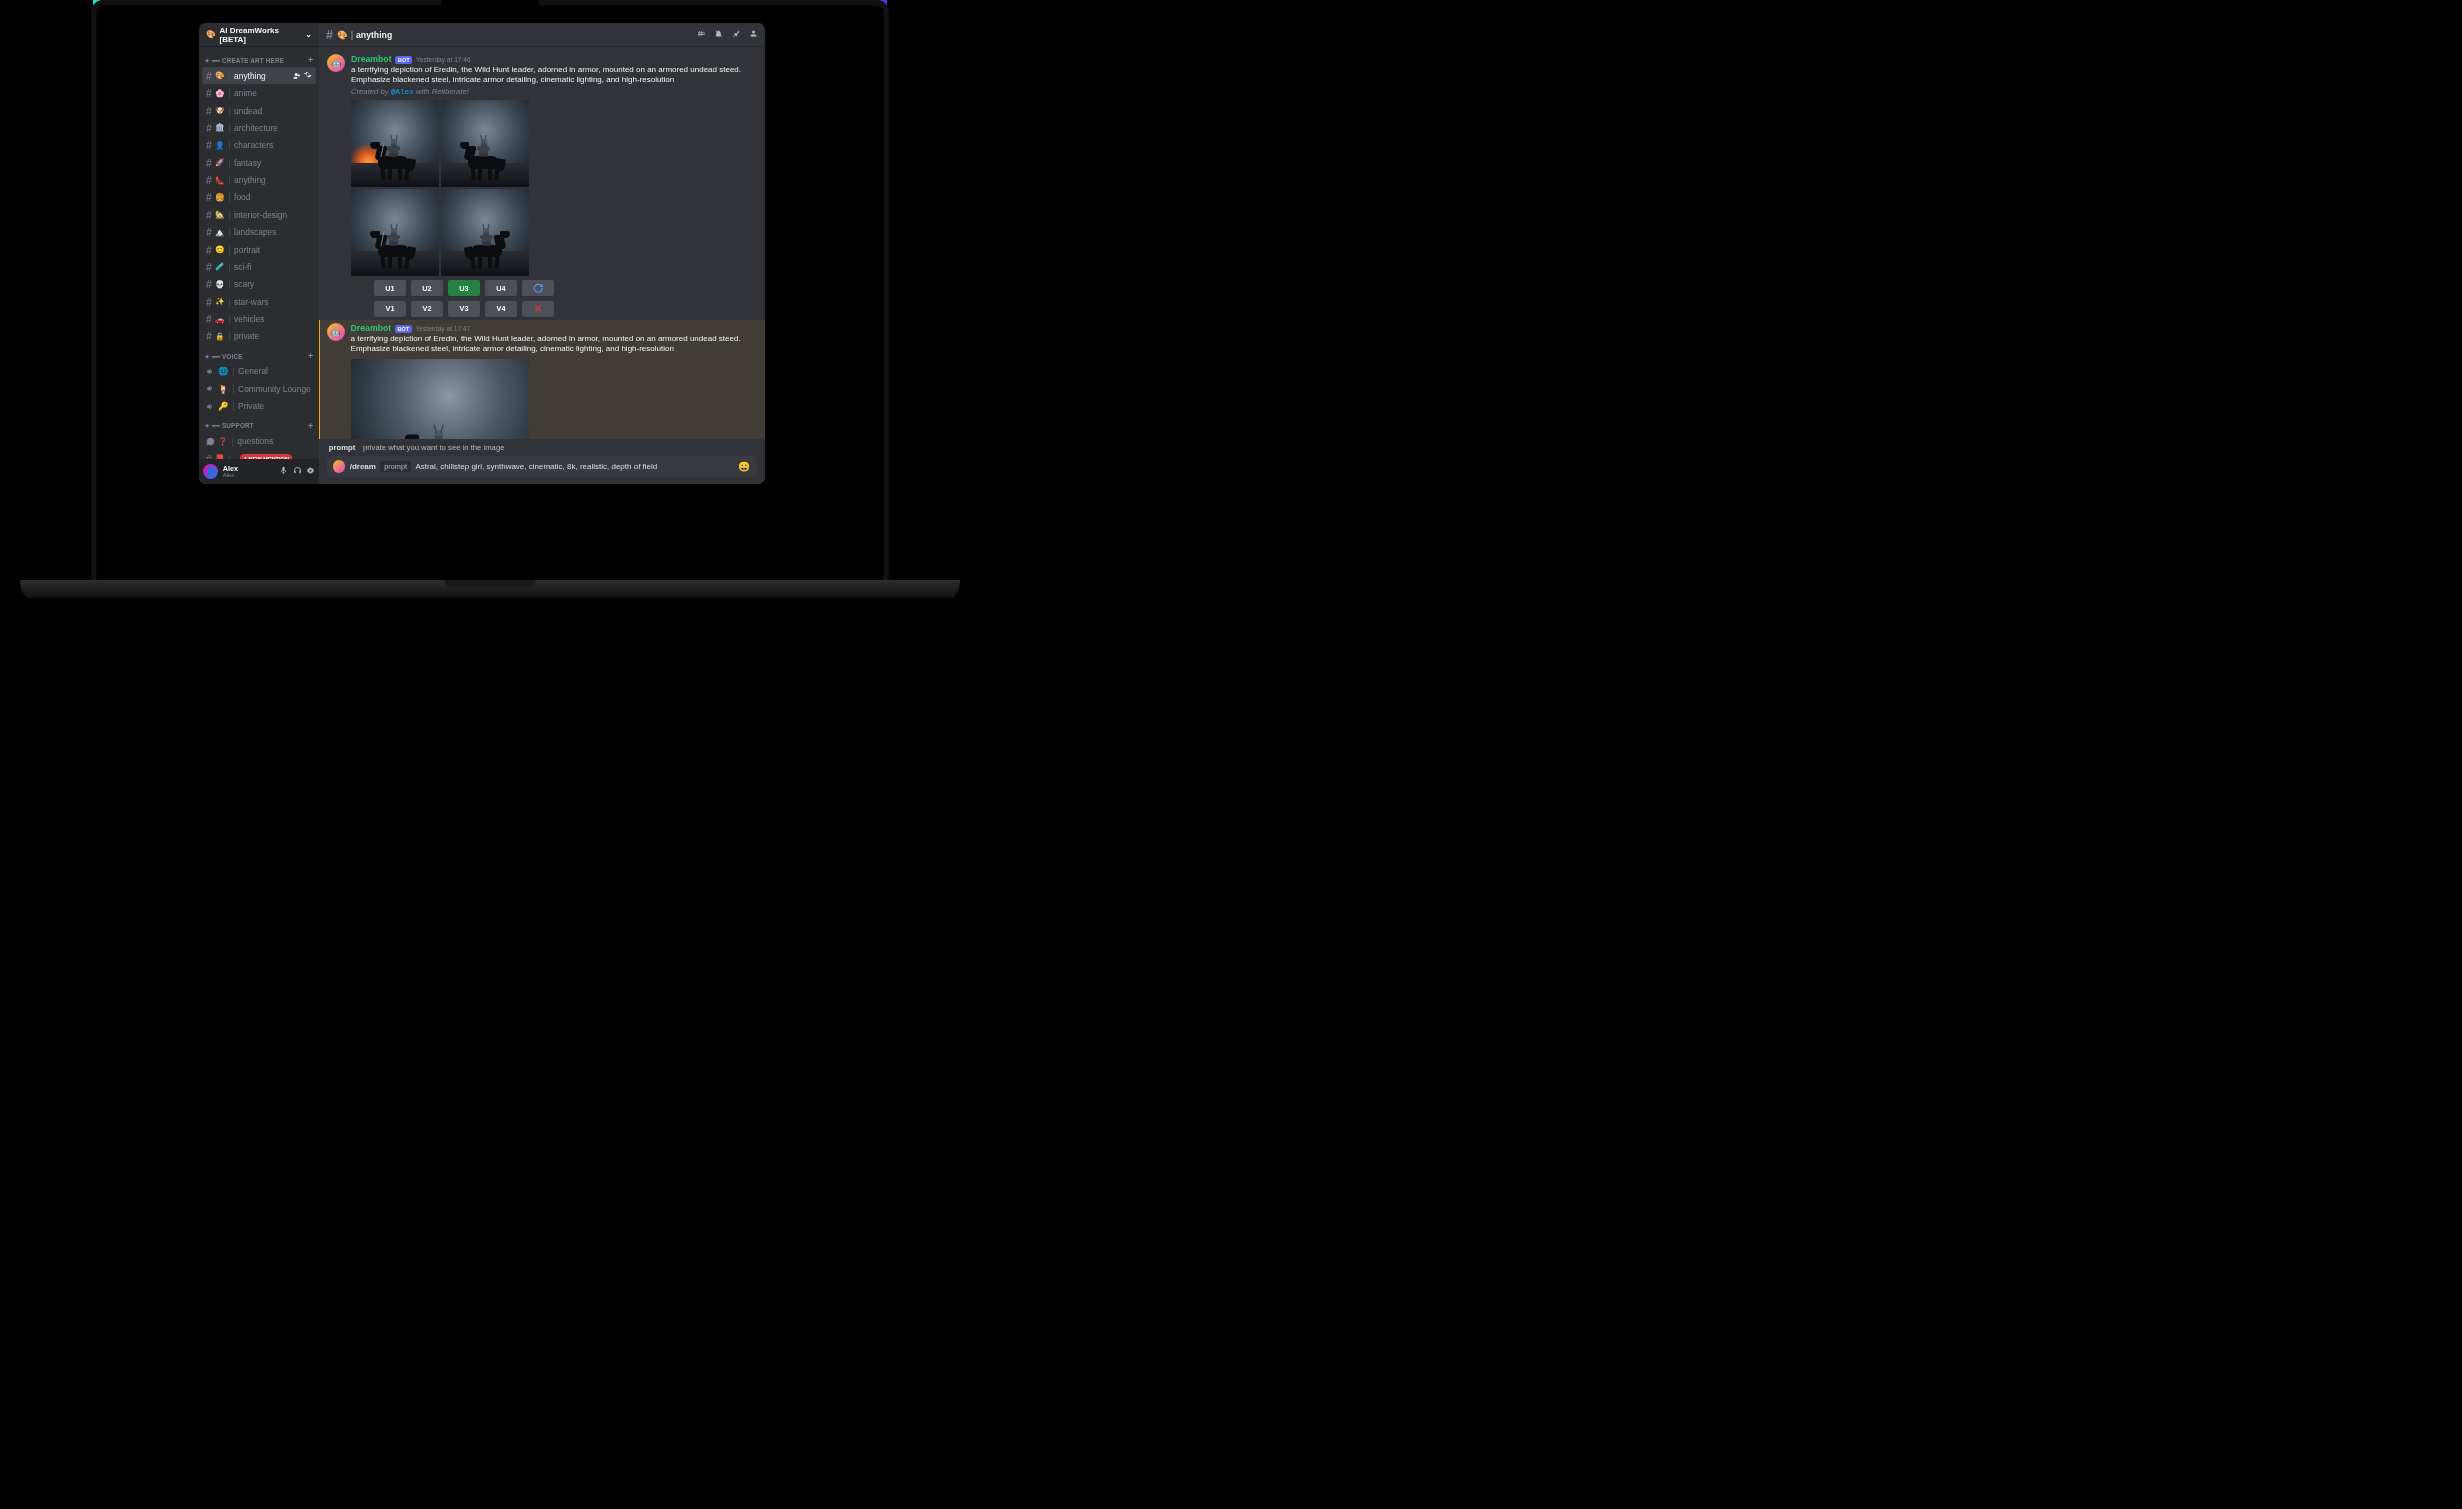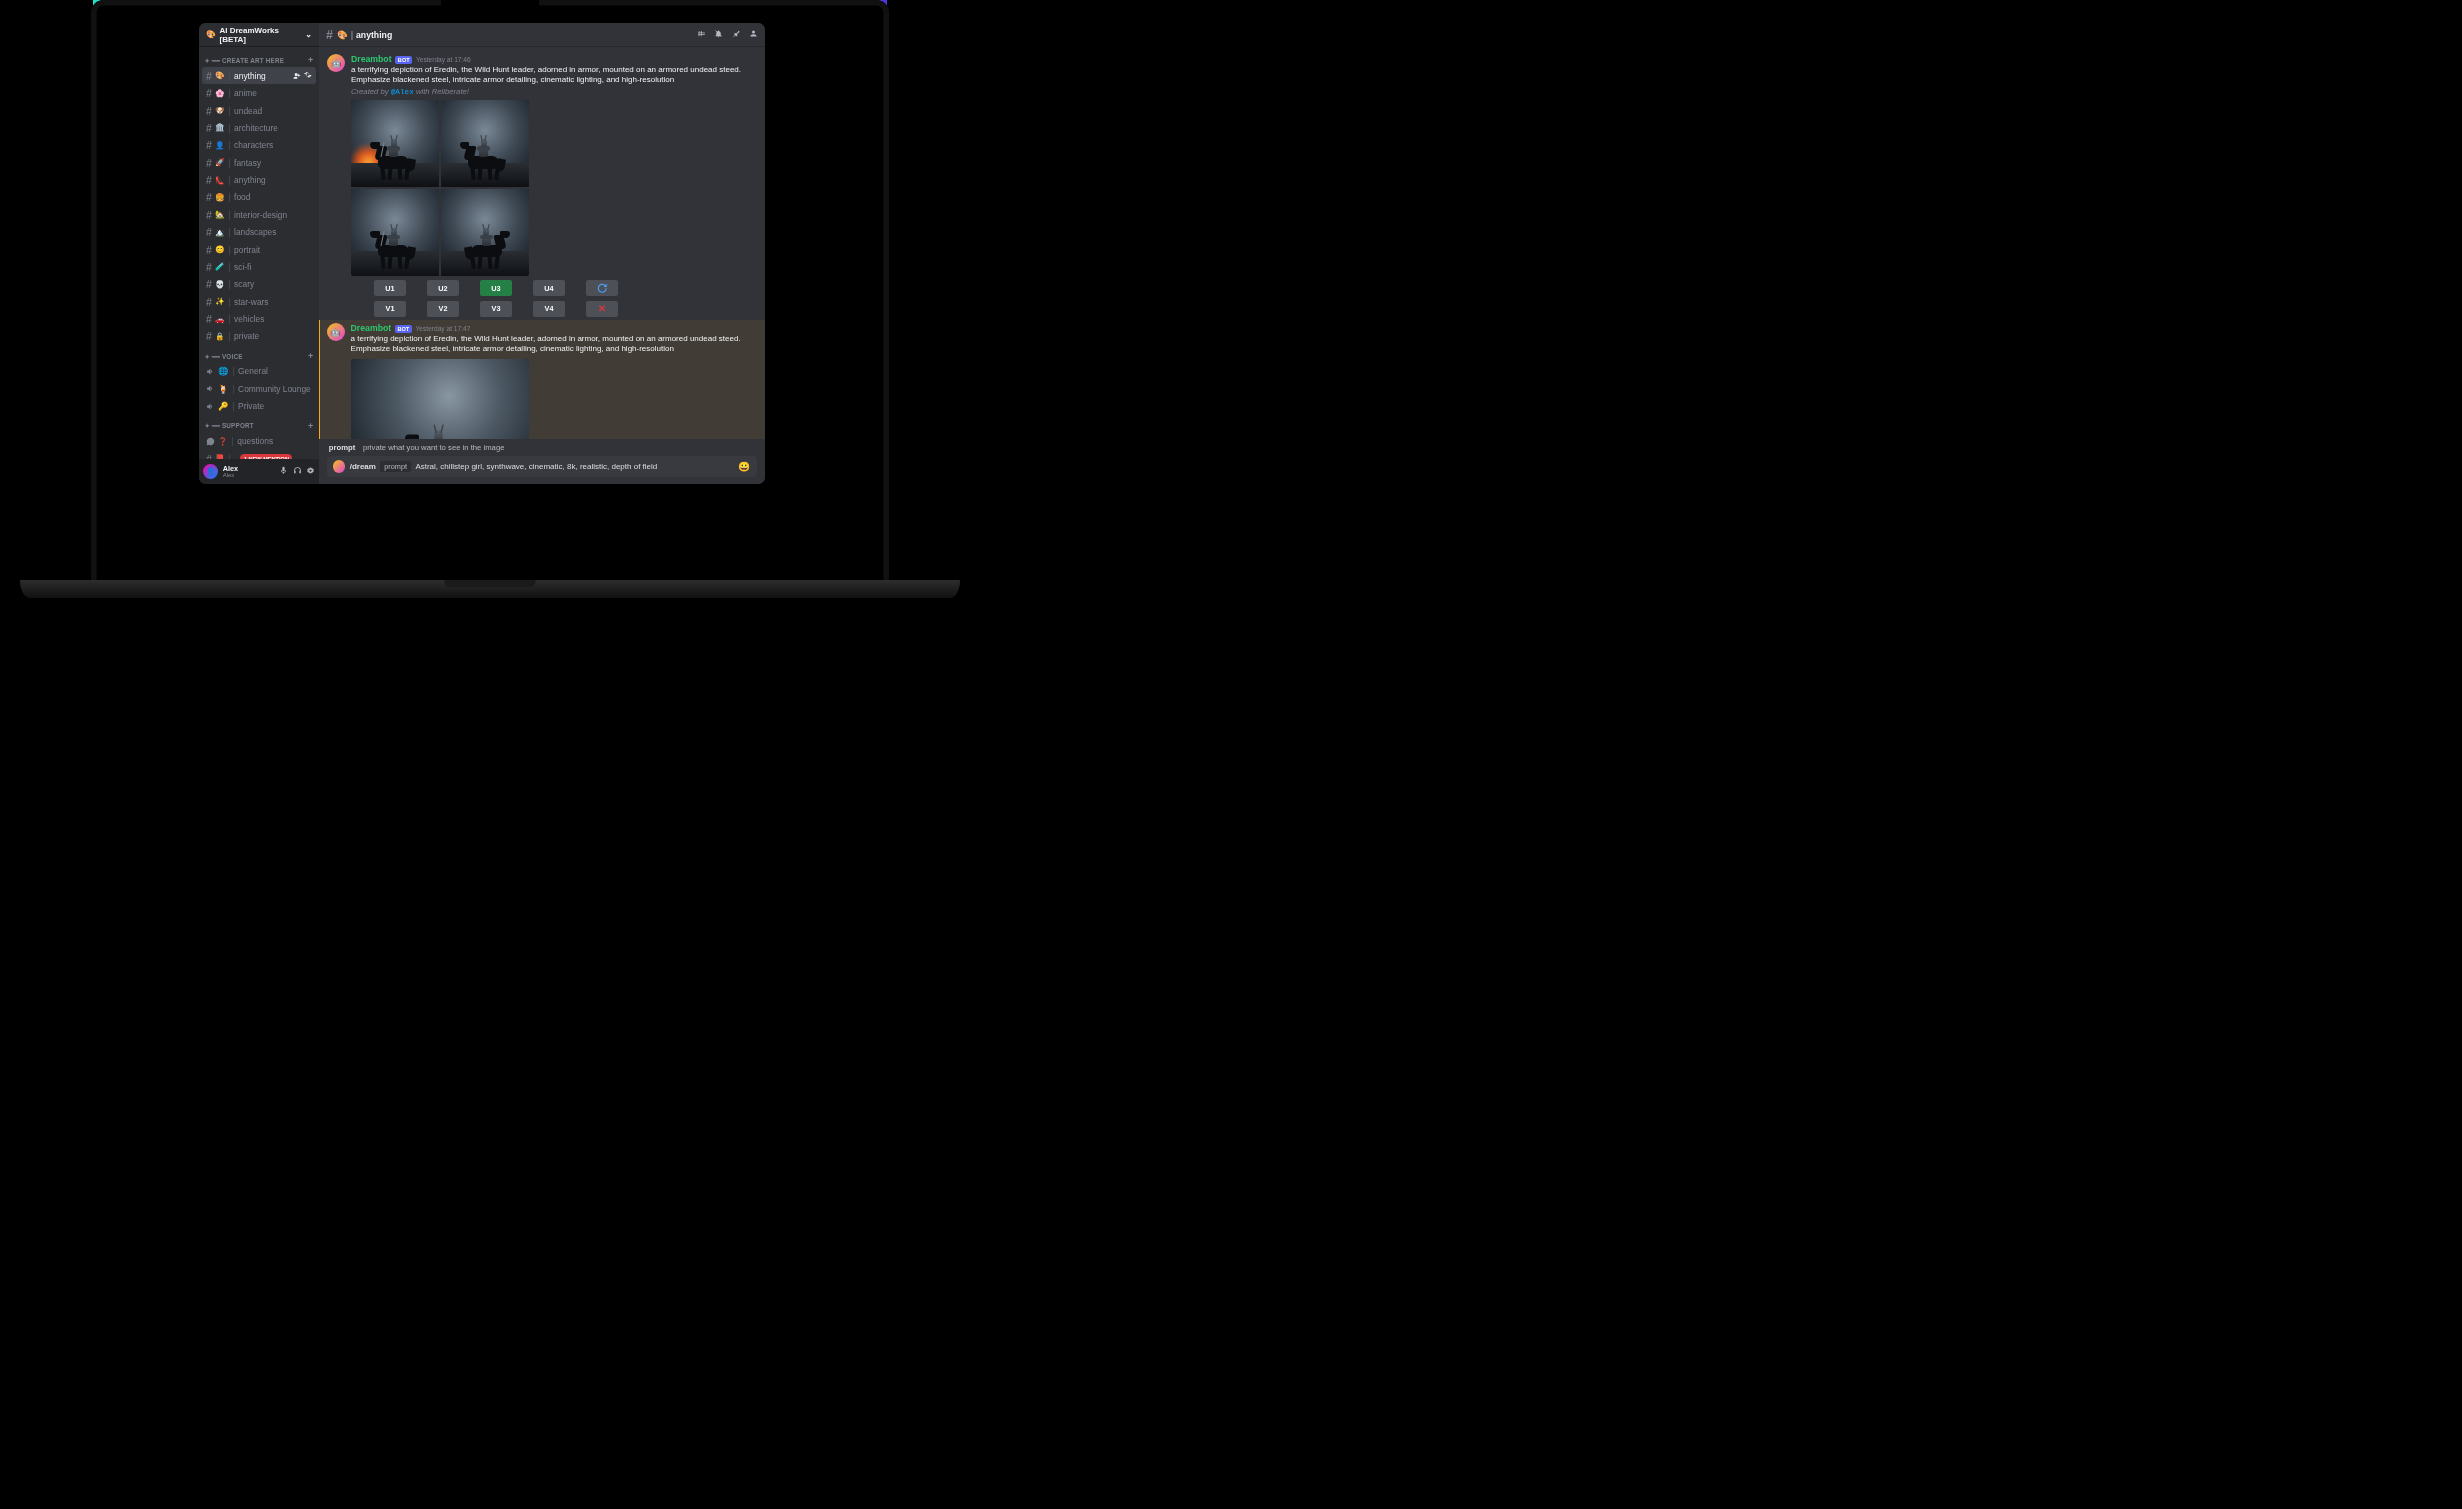--- a/index.html
+++ b/index.html
@@ -128,21 +128,21 @@
 .horse .l3 { left: 31px; transform: rotate(-4deg); } .horse .l4 { left: 38px; transform: rotate(6deg); }
 .horse .tail { position: absolute; top: 19.5px; left: 40px; width: 8.4px; height: 12.5px; background: #0b0d10; border-radius: 0 0 7px 2.8px; transform: rotate(10deg); }
 .rider { position: absolute; top: -1.4px; left: 19.5px; width: 15.3px; height: 22px; }
 .rider .torso { position: absolute; top: 8.4px; left: 2.8px; width: 8.4px; height: 11px; background: linear-gradient(#4a5159,#2a2f35); border-radius: 2.8px 2.8px 2.1px 2.1px; }
 .rider .shoulder { position: absolute; top: 8.4px; left: 0.7px; width: 12.5px; height: 4.2px; background: #3a4047; border-radius: 4.2px; }
 .rider .helm { position: absolute; top: 1.4px; left: 4.2px; width: 6.3px; height: 7.7px; background: linear-gradient(#5a626b,#333940); border-radius: 2.8px 2.8px 2.1px 2.1px; }
 .rider .horn { position: absolute; top: -2.8px; width: 1.4px; height: 5.6px; background: #3a4047; }
 .rider .hl { left: 4.2px; transform: rotate(-14deg); } .rider .hr { left: 9px; transform: rotate(14deg); }
 .rider .sword { position: absolute; top: 4.2px; left: -4.2px; width: 1.4px; height: 15.3px; background: #7c848c; transform: rotate(12deg); }
 
-.btn-row { display: flex; gap: 21px; margin-top: 4.2px; padding-left: 23px; }
+.btn-row { display: flex; gap: 5px; margin-top: 4.2px; padding-left: 23px; }
 .btn-row button {
   width: 32px; height: 16.7px; background: #4e5058; border: none;
   color: #fff; font-size: 7.3px; font-weight: 600; border-radius: 2.1px; cursor: pointer;
 }
 .btn-row button.green { background: #248045; }
 .btn-row button.icon { background: #4e5058; display: flex; align-items: center; justify-content: center; }
 .btn-row .redx { color: #da373c; font-size: 9.8px; font-weight: 700; }
 
 .single-img { width: 178px; height: 125px; margin-top: 4.2px; border-radius: 2.8px; overflow: hidden; position: relative; background: #1a1d22; }
 .single-img .sky { position: absolute; inset: 0; background: radial-gradient(circle at 55% 30%, #8997a3 0%, #4c5863 40%, #232b33 80%); }

